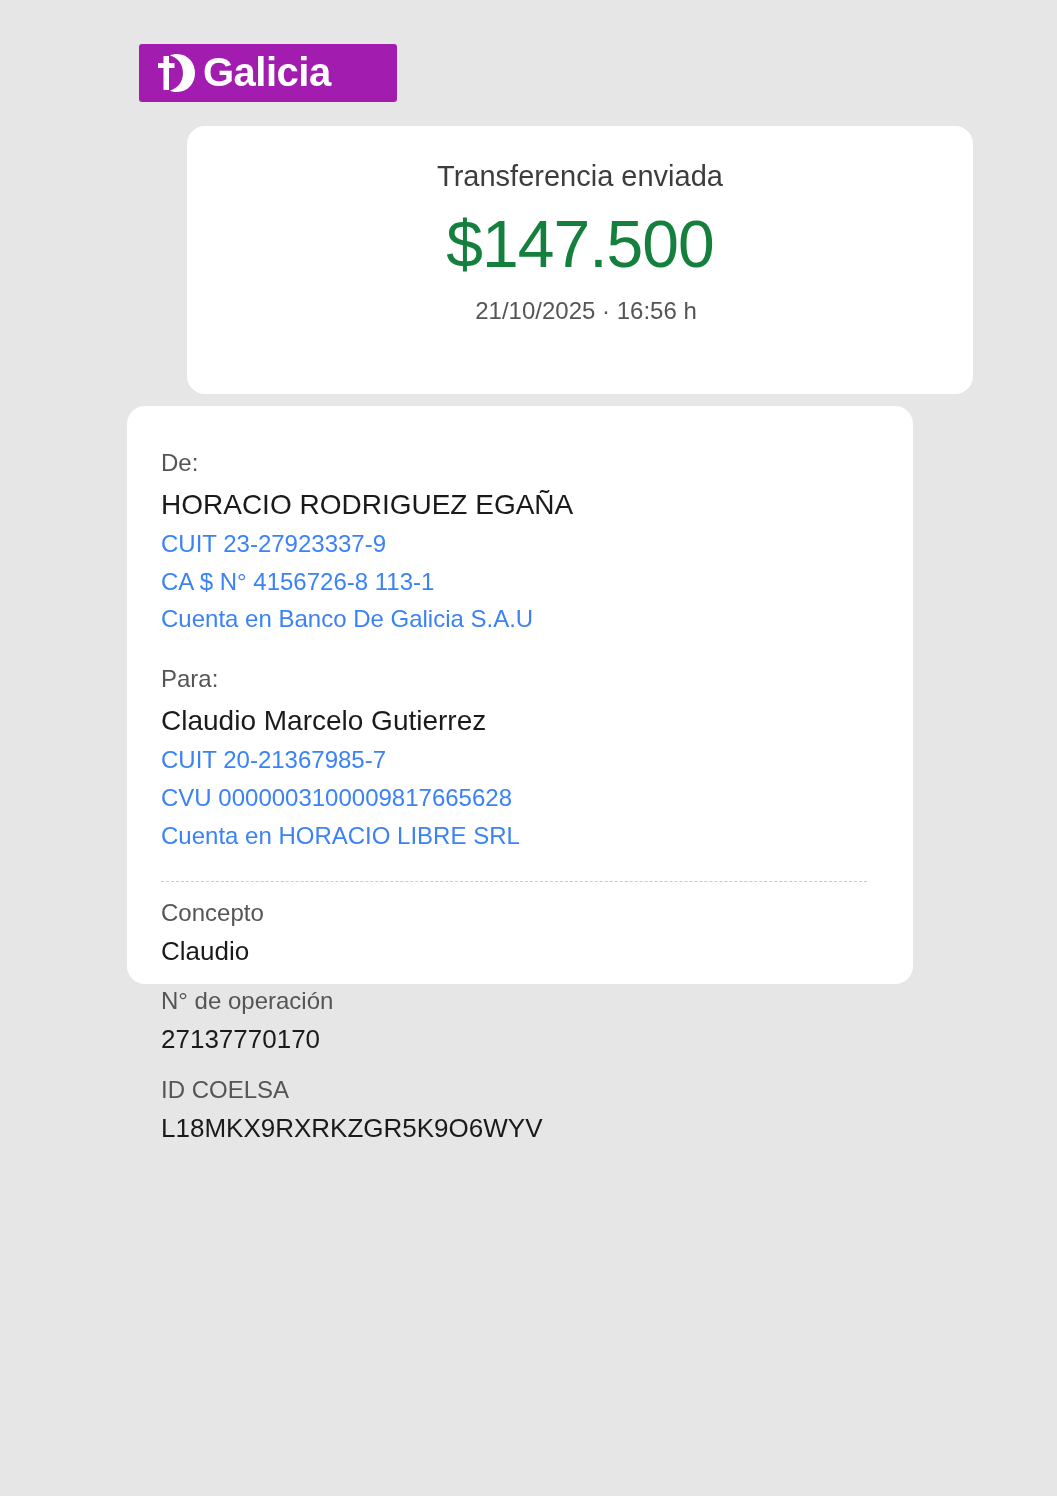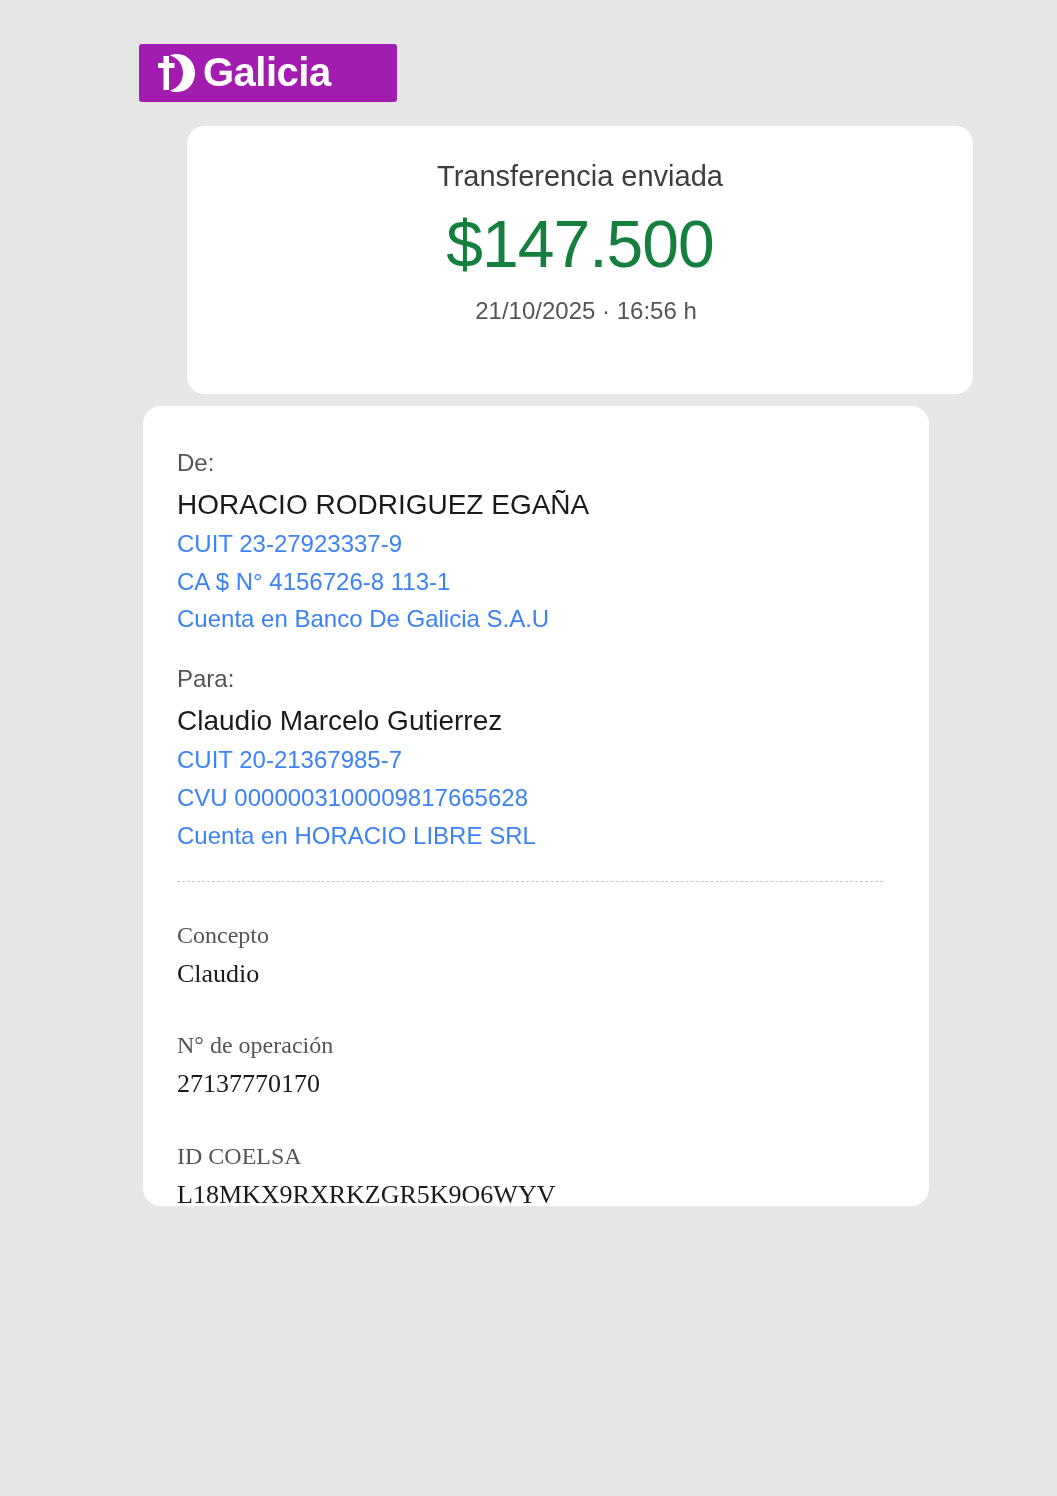--- a/index.html
+++ b/index.html
@@ -59,24 +59,24 @@
     border-radius: 18px;
   }
   .card-summary {
     left: 139px;
     top: 126px;
     width: 786px;
     height: 268px;
     margin-left: 48px;
   }
   .card-detail {
-    left: 143px;
+    left: 127px;
     top: 406px;
     width: 786px;
-    height: 800px;
+    height: 578px;
   }
 
   
   .summary-title {
     text-align: center;
     color: #3d3d3d;
     font-size: 29px;
     margin-top: 33px;
     line-height: 1.2;
     font-weight: 400;
@@ -125,22 +125,21 @@
   }
   .block-gap {
     height: 22px;
   }
   .divider {
     border: 0;
     border-top: 1px dashed #c9c9c9;
     margin: 26px 0 0 0;
   }
   .kv {
-    margin-top: 36px;
-    font-family: Liberation Serif, serif;
+    margin-top: 14px;
   }
   .kv-label {
     color: #555555;
     font-size: 24px;
     line-height: 1.45;
     font-weight: 400;
   }
   .kv-value {
     color: #1a1a1a;
     font-size: 26px;

